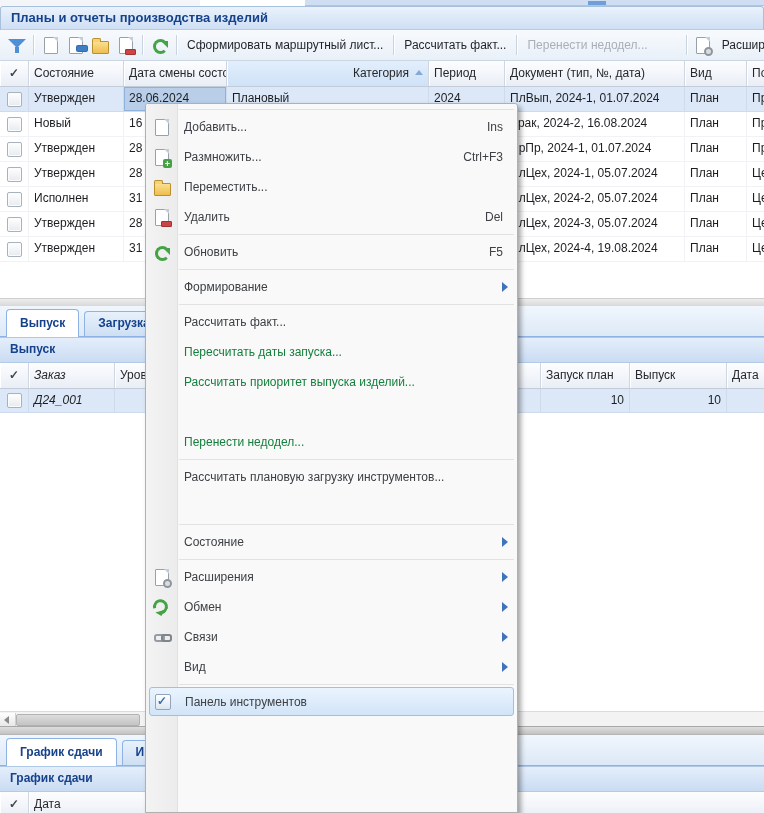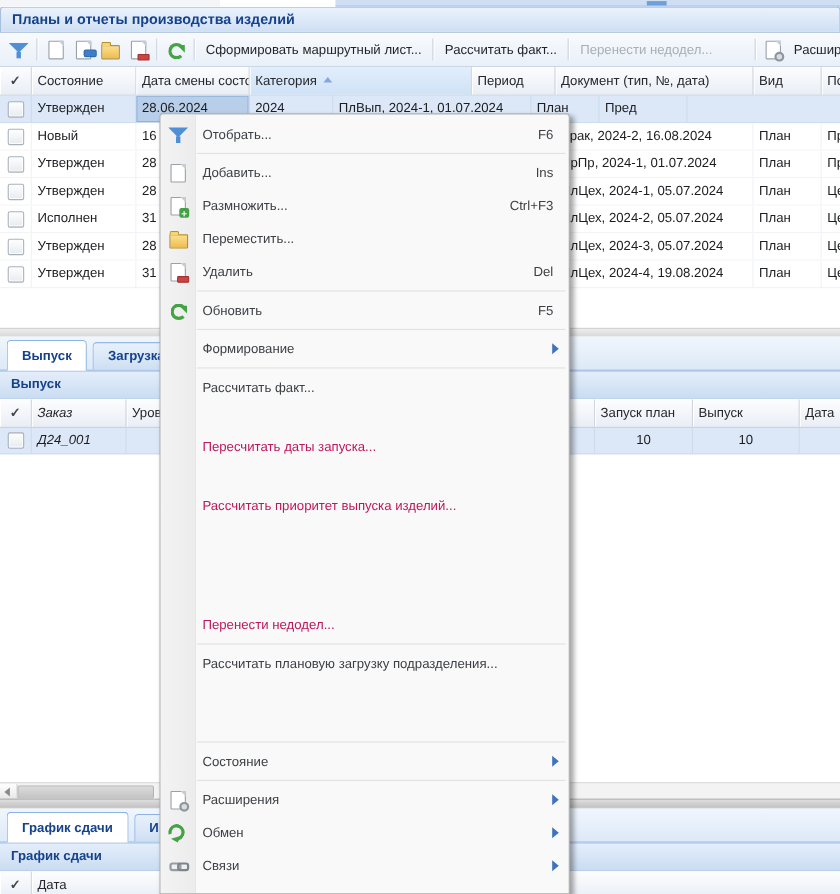--- a/index.html
+++ b/index.html
@@ -54,21 +54,21 @@
   .gh.fill{flex:1;border-right:none;}
   .gh.c{text-align:center;padding:0;}
   .sort{display:inline-block;margin-left:6px;border-left:4px solid transparent;border-right:4px solid transparent;border-bottom:5px solid #84a9d8;vertical-align:2px;}
   .hcheck{font-weight:bold;color:#41474e;}
   .grow{display:flex;height:25px;background:#fff;border-bottom:1px solid #f0f2f5;box-sizing:border-box;}
   .grow.h24{height:24px;}
   .grow.sel{background:#dce8f7;border-bottom-color:#cedbec;}
   .gc{box-sizing:border-box;flex:none;padding:0 5px;line-height:23px;border-right:1px solid #f0f2f5;white-space:nowrap;overflow:hidden;color:#1c1e21;}
   .grow.sel .gc{border-right-color:#cedbec;}
   .gc.c{display:flex;align-items:center;justify-content:center;padding:0;}
-  .gc.num{text-align:center;}
+  .gc.num{text-align:right;}
   .gc.selcell{background:#b9cfe9;box-shadow:inset 0 0 0 1px #8fb2dc;}
   .cb{width:13px;height:13px;border:1px solid #a9b2bc;border-radius:2px;background:linear-gradient(#fefefe,#e7ebef);box-shadow:inset 0 0 0 1px #fbfcfd;}
 
   
   .split1{left:0;top:298px;width:764px;height:8px;background:linear-gradient(#ededed,#d8d8d8);border-top:1px solid #cfcfcf;}
   .split2{left:0;top:726px;width:764px;height:9px;background:linear-gradient(#dedede,#c2c2c2);border-top:1px solid #a8a8a8;border-bottom:1px solid #b5b5b5;}
   .hscroll{left:0;top:711px;width:764px;height:15px;background:#f3f3f3;border-top:1px solid #dcdcdc;}
   .sbtn{position:absolute;left:0;top:1px;width:16px;height:14px;background:linear-gradient(#fefefe,#e6e6e6);border-right:1px solid #d0d0d0;box-sizing:border-box;}
   .sbtn::after{content:"";position:absolute;left:4px;top:3px;border-right:5px solid #8a8a8a;border-top:4px solid transparent;border-bottom:4px solid transparent;}
   .sthumb{position:absolute;left:16px;top:2px;width:124px;height:12px;background:linear-gradient(#dcdcdc,#c4c4c4);border:1px solid #b2b2b2;border-radius:2px;box-sizing:border-box;}
@@ -85,21 +85,21 @@
   .menu{left:145px;top:103px;width:373px;height:710px;background:#f9f9f9;border:1px solid #b0b0b0;border-radius:3px 3px 0 0;
         box-shadow:3px 3px 5px rgba(0,0,0,0.35);overflow:hidden;z-index:100;}
   .menu::after{content:"";position:absolute;left:0;top:0;bottom:0;width:31px;background:linear-gradient(to right,#f3f3f3,#ececec);z-index:0;}
   .menu::before{content:"";position:absolute;left:31px;top:0;bottom:0;width:1px;background:#e0e0e0;z-index:0;}
   .menu-items{position:relative;z-index:1;padding-top:3px;}
   .mi{position:relative;height:30px;display:flex;align-items:center;padding:0 4px 0 38px;color:#3d4045;white-space:nowrap;box-sizing:border-box;}
   .mi .slot{position:absolute;left:6px;top:50%;transform:translateY(-50%);width:20px;height:18px;display:flex;align-items:center;justify-content:center;}
   .mi-label{overflow:hidden;}
   .mi-sc{margin-left:auto;padding-left:20px;padding-right:10px;}
   .mi.b{font-weight:bold;color:#000;}
-  .mi.dis{color:#be185d;margin-top:24px;}
+  .mi.dis{color:#15803d;}
   .mi.hl{background:linear-gradient(#eaf4fe,#d2e4f8);border:1px solid #9cc0ea;border-radius:3px;margin:0 3px;padding-left:35px;height:29px;}
   .mi.hl .slot{left:3px;}
   .mi-arrow{position:absolute;right:9px;top:50%;margin-top:-5px;width:0;height:0;border-left:6px solid #3f74bd;border-top:5px solid transparent;border-bottom:5px solid transparent;}
   .msep{height:1px;background:#e2e2e2;margin:2px 3px 2px 33px;}
   .mi-check{position:relative;width:14px;height:14px;border:1px solid #93a5bd;background:linear-gradient(#ffffff,#dce6f0);border-radius:2px;display:inline-block;box-sizing:content-box;}
   .mi-check::after{content:"✓";position:absolute;left:1px;top:-1px;font:bold 12px "Liberation Sans",sans-serif;color:#3a6fb0;}
 </style>
 </head>
 <body>
 
@@ -147,33 +147,34 @@
         <span class="i-page gear"></span>
       </span>
     <button class="tbtn">Расширения</button>
   </div>
 
   <div class="abs gwrap" style="left:0;top:61px;width:764px;height:237px;">
     <div class="ghead" id="topHead">
         <div class="gh c" style="width: 29px;"><span class="hcheck">✓</span></div>
         <div class="gh" style="width: 95px;">Состояние</div>
         <div class="gh" style="width: 103px;">Дата смены состояния</div>
-        <div class="gh sorted" style="width: 202px;">Категория<span class="sort"></span></div>
+        <div class="gh sorted" style="width: 202px; text-align: right;">Категория<span class="sort"></span></div>
         <div class="gh" style="width: 76px;">Период</div>
         <div class="gh" style="width: 180px;">Документ (тип, №, дата)</div>
         <div class="gh" style="width: 62px;">Вид</div>
         <div class="gh" style="width: 80px;">Подразделение</div>
       </div>
     <div id="topRows">
         <div class="grow sel">
           <div class="gc c" style="width: 29px;">
             <span class="cb"></span>
           </div>
           <div class="gc" style="width: 95px;">Утвержден</div>
           <div class="gc selcell" style="width: 103px;">28.06.2024</div>
+          <div class="gc" style="width: 202px;">Плановый</div>
           <div class="gc" style="width: 76px;">2024</div>
           <div class="gc" style="width: 180px;">ПлВып, 2024-1, 01.07.2024</div>
           <div class="gc" style="width: 62px;">План</div>
           <div class="gc" style="width: 80px;">Пред</div>
         </div>
         <div class="grow">
           <div class="gc c" style="width: 29px;">
             <span class="cb"></span>
           </div>
           <div class="gc" style="width: 95px;">Новый</div>
@@ -302,27 +303,20 @@
   <div class="abs gwrap" style="left:0;top:792px;width:764px;height:21px;">
     <div class="ghead" id="botHead">
         <div class="gh c" style="width: 29px;"><span class="hcheck">✓</span></div>
         <div class="gh" style="width: 120px;">Дата</div>
         <div class="gh fill"></div>
       </div>
   </div>
 
   <div class="abs menu">
     <div class="menu-items" id="menuItems">
-        <div class="mi">
-          <span class="slot">
-            <span class="i-filter"></span>
-          </span>
-          <span class="mi-label">Отобрать...</span>
-          <span class="mi-sc">F6</span>
-        </div>
         <div class="msep"></div>
         <div class="mi">
           <span class="slot">
             <span class="i-page"></span>
           </span>
           <span class="mi-label">Добавить...</span>
           <span class="mi-sc">Ins</span>
         </div>
         <div class="mi">
           <span class="slot">
@@ -374,21 +368,21 @@
         <div class="mi dis">
           <span class="slot"></span>
         </div>
         <div class="mi dis">
           <span class="slot"></span>
           <span class="mi-label">Перенести недодел...</span>
         </div>
         <div class="msep"></div>
         <div class="mi">
           <span class="slot"></span>
-          <span class="mi-label">Рассчитать плановую загрузку подразделения...</span>
+          <span class="mi-label">Рассчитать плановую загрузку инструментов...</span>
         </div>
         <div class="mi dis">
           <span class="slot"></span>
         </div>
         <div class="msep"></div>
         <div class="mi">
           <span class="slot"></span>
           <span class="mi-label">Состояние</span>
           <span class="mi-arrow"></span>
         </div>

